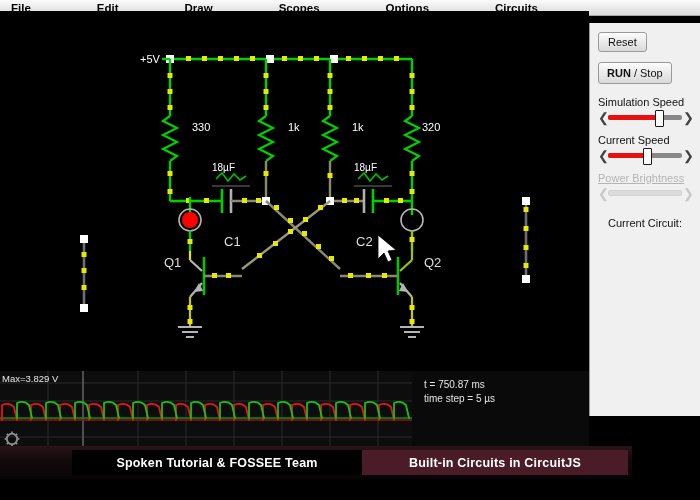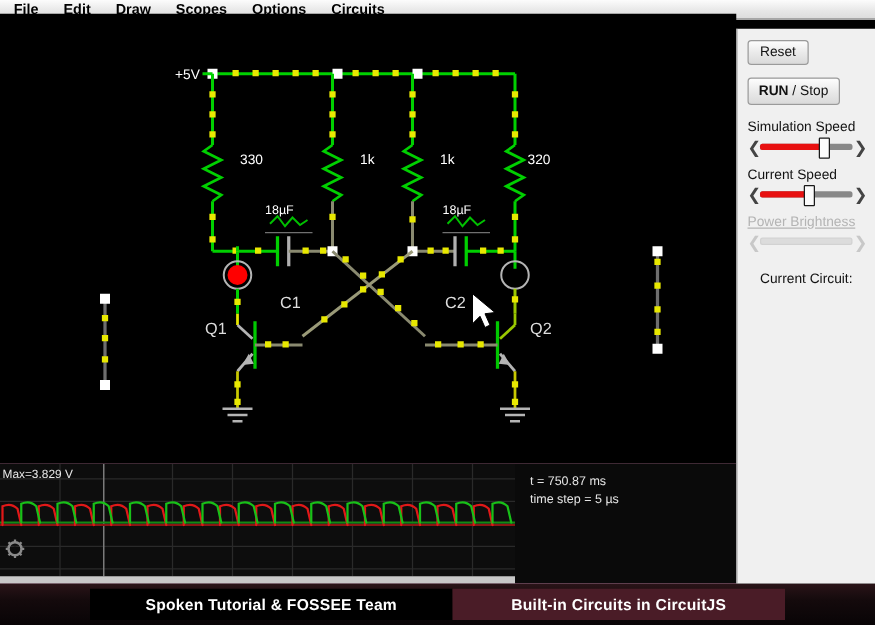--- a/index.html
+++ b/index.html
@@ -19,20 +19,21 @@
   
   #menubar {
     position: absolute;
     left: 0; top: 0;
     width: 700px; height: 16px;
     background: linear-gradient(#fcfcfc, #e8e8e8 55%, #dcdcdc);
     border-bottom: 1px solid #a8a8a8;
     box-sizing: border-box;
     display: flex;
     align-items: center;
+    gap: 46px;
   }
   .menu-item {
     font-size: 11.5px;
     color: #000;
     padding: 3px 9px;
     margin-left: 2px;
     cursor: default;
     white-space: nowrap;
     font-weight: bold;
   }
@@ -54,21 +55,21 @@
     width: 589px; height: 96px;
     background: #f9a8d4;
     overflow: hidden;
   }
   #scope-panel svg { display: block; }
 
   
   #sidebar {
     position: absolute;
     left: 589px; top: 23px;
-    width: 111px; height: 444px;
+    width: 111px; height: 393px;
     background: #f0f0f0;
     border-left: 1px solid #9a9a9a;
     box-sizing: border-box;
     padding: 9px 8px 0 8px;
   }
   .side-btn {
     display: inline-block;
     background: linear-gradient(#fdfdfd, #eaeaea 50%, #dadada);
     border: 1px solid #9a9a9a;
     border-radius: 3px;
@@ -147,24 +148,25 @@
   #current-circuit-value {
     font-size: 11px;
     color: #111;
     margin-top: 3px;
     word-wrap: break-word;
   }
 
   
   #banner {
     position: absolute;
-    left: 0; top: 467px;
-    width: 700px; height: 33px;
+    left: 0; top: 446px;
+    width: 608px; height: 33px;
     background: linear-gradient(#2a1418, #140a0c 40%, #080406);
     overflow: hidden;
+    padding-left: 24px;
   }
   #banner-inner {
     position: absolute;
     left: 72px; top: 4px;
     width: 556px; height: 25px;
     display: flex;
   }
   #banner-left {
     background: #000;
     flex: 0 0 290px;

